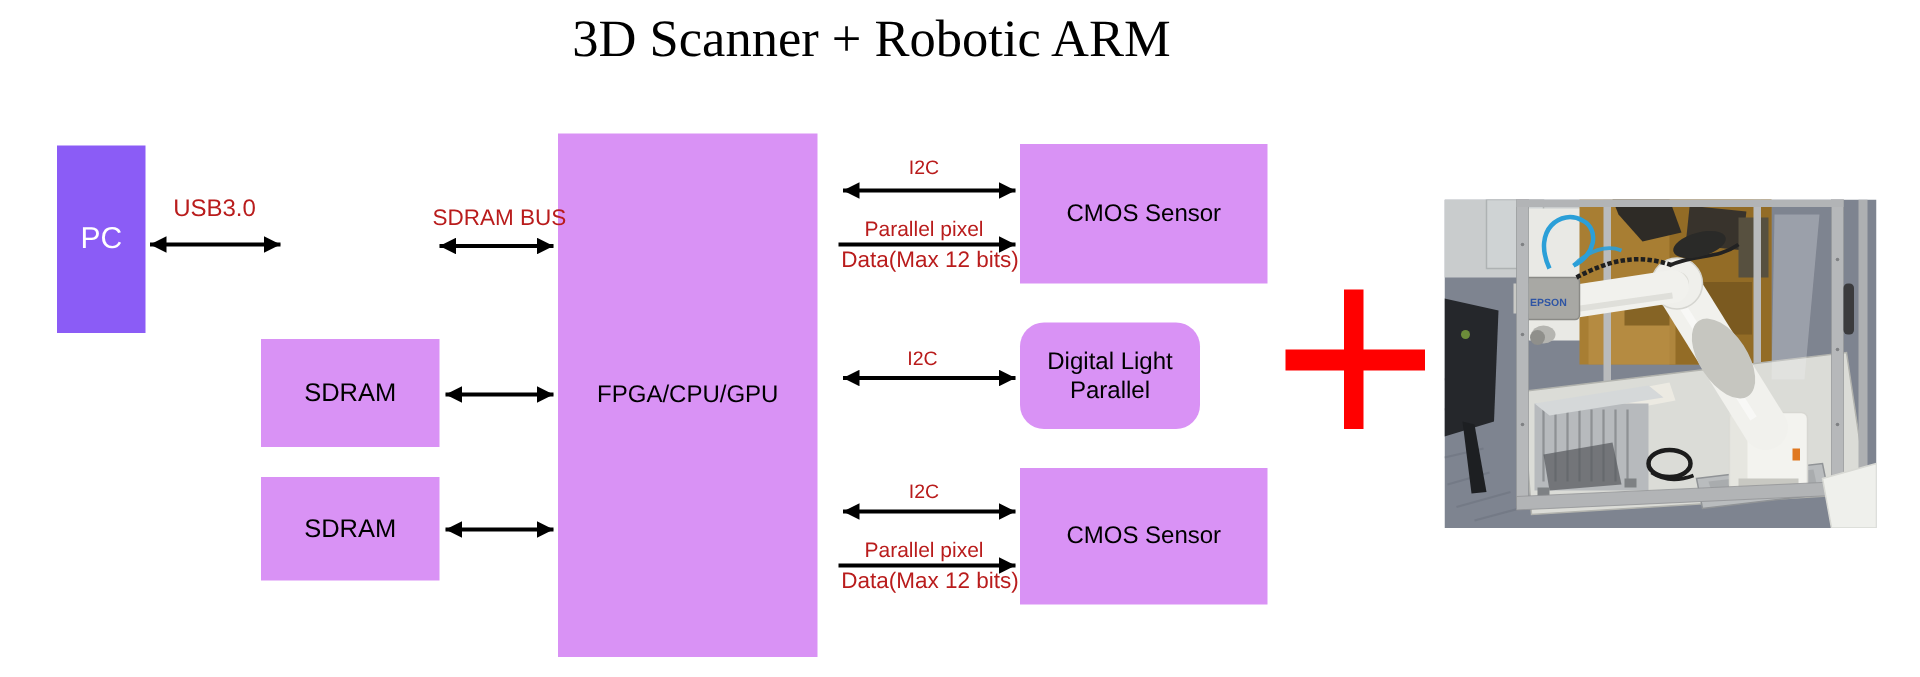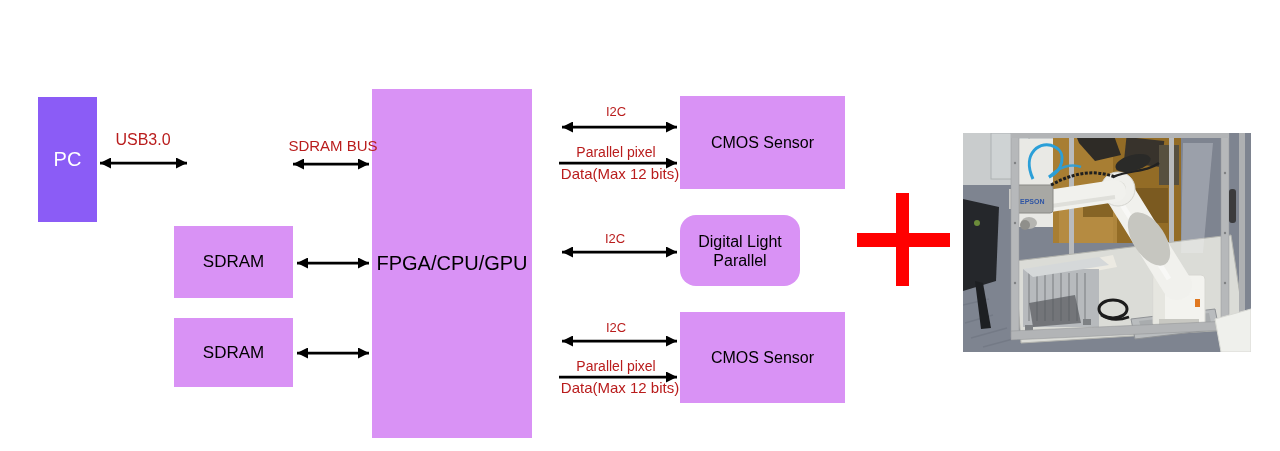--- a/index.html
+++ b/index.html
@@ -7,21 +7,21 @@
   .stage{position:relative;width:1280px;height:451px;background:#ffffff;overflow:hidden;}
   .title{position:absolute;left:581px;top:6px;transform:translateX(-50%);margin:0;
          font-family:"Liberation Serif","DejaVu Serif",serif;font-weight:400;
          font-size:35px;color:#000;white-space:nowrap;}
   .arrows{position:absolute;left:0;top:0;width:1280px;height:451px;pointer-events:none;}
   .block{position:absolute;display:flex;align-items:center;justify-content:center;
          flex-direction:column;text-align:center;background:#d992f5;color:#000;}
   .block span{display:block;}
   .pc{left:38px;top:97px;width:59px;height:125px;background:#8b5cf6;color:#fff;font-size:20px;}
   .usb{left:191px;top:122px;width:99px;height:86px;font-size:16px;line-height:20px;}
-  .fpga{left:372px;top:89px;width:160px;height:349px;font-size:20px;}
+  .fpga{left:372px;top:89px;width:173px;height:349px;font-size:16px;}
   .sdram1{left:174px;top:226px;width:119px;height:72px;font-size:17px;}
   .sdram2{left:174px;top:318px;width:119px;height:69px;font-size:17px;}
   .cmos1{left:680px;top:96px;width:165px;height:93px;font-size:16px;}
   .dlp{left:680px;top:215px;width:120px;height:71px;font-size:16px;line-height:19px;border-radius:16px;}
   .cmos2{left:680px;top:312px;width:165px;height:91px;font-size:16px;}
   .elabel{position:absolute;transform:translateX(-50%);color:#b91c1c;white-space:nowrap;}
   .l-usb3{left:143px;top:131px;font-size:16px;}
   .l-fifo{left:333px;top:137px;font-size:15px;}
   .l-i2c1{left:616px;top:104px;font-size:13px;}
   .l-pp1{left:616px;top:144px;font-size:14px;}
@@ -34,20 +34,21 @@
   .plus .h{position:absolute;left:0;top:40px;width:93px;height:14px;background:#ff0000;}
   .plus .v{position:absolute;left:39px;top:0;width:13px;height:93px;background:#ff0000;}
   .photo{position:absolute;left:963px;top:133px;width:288px;height:219px;}
   .photo svg{display:block;width:288px;height:219px;}
 </style>
 </head>
 <body>
 
 <div class="stage">
 
+  <h1 class="title">3D Scanner + Robotic ARM</h1>
 
   <svg class="arrows" viewBox="0 0 1280 451" xmlns="http://www.w3.org/2000/svg">
     <defs>
       <marker id="ah" viewBox="0 0 10 10" refX="10" refY="5" markerWidth="12" markerHeight="11" orient="auto-start-reverse" markerUnits="userSpaceOnUse">
         <path d="M0,0 L10,5 L0,10 Z" fill="#000"></path>
       </marker>
     </defs>
     <g stroke="#000" stroke-width="2.75">
       <line x1="100" y1="163" x2="187" y2="163" marker-start="url(#ah)" marker-end="url(#ah)"></line>
       <line x1="293" y1="164" x2="369" y2="164" marker-start="url(#ah)" marker-end="url(#ah)"></line>

